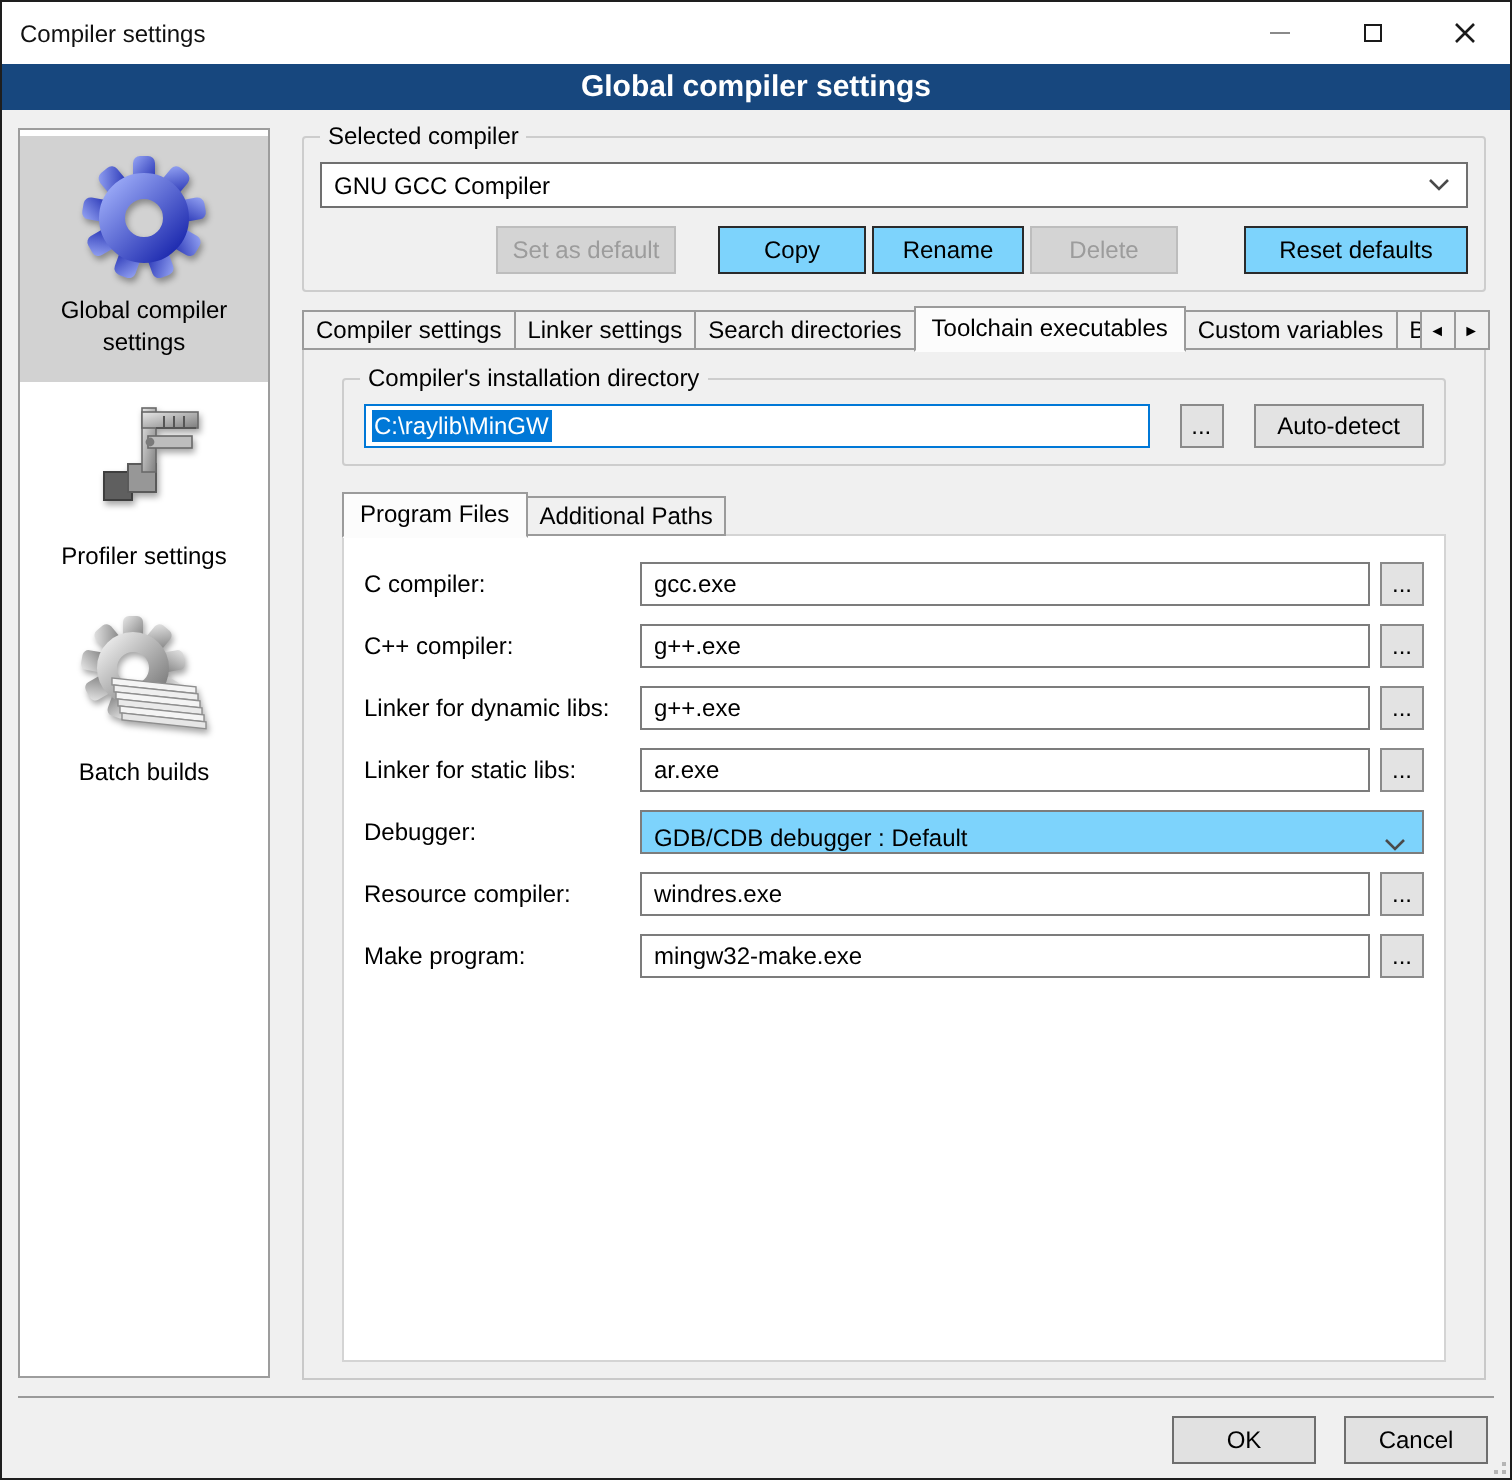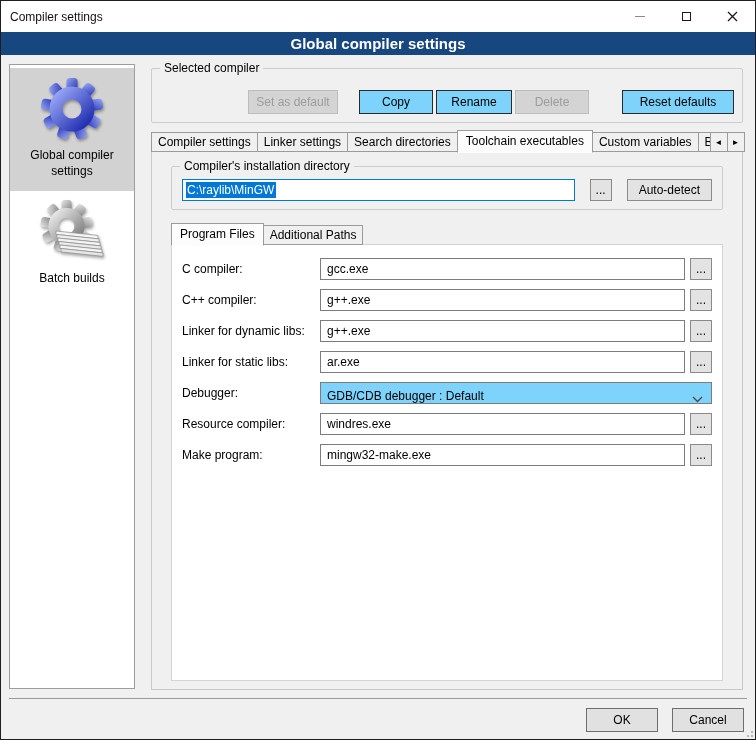--- a/index.html
+++ b/index.html
@@ -130,20 +130,32 @@
           <rect x="26.5" y="1" width="11" height="14" rx="3.5" transform="rotate(120 32 32)"></rect>
           <rect x="26.5" y="1" width="11" height="14" rx="3.5" transform="rotate(160 32 32)"></rect>
           <rect x="26.5" y="1" width="11" height="14" rx="3.5" transform="rotate(200 32 32)"></rect>
           <rect x="26.5" y="1" width="11" height="14" rx="3.5" transform="rotate(240 32 32)"></rect>
           <rect x="26.5" y="1" width="11" height="14" rx="3.5" transform="rotate(280 32 32)"></rect>
           <rect x="26.5" y="1" width="11" height="14" rx="3.5" transform="rotate(320 32 32)"></rect>
         </g>
         <circle cx="32" cy="32" r="16" fill="none" stroke="url(#gradBlue)" stroke-width="13"></circle>
       </svg>
       <div class="sb-label">Global compiler settings</div>
+    </div>
+    <div class="sb-item">
+      <svg class="sb-icon" width="64" height="64" viewBox="0 0 64 64">
+        <rect x="12" y="36" width="14" height="14" fill="#5f5f5f" stroke="#3e3e3e" stroke-width="1"></rect>
+        <rect x="24" y="32" width="14" height="14" fill="#979797" stroke="#5a5a5a" stroke-width="1"></rect>
+        <rect x="31" y="4" width="7" height="32" fill="url(#gradGray)" stroke="#6a6a6a" stroke-width="0.8"></rect>
+        <rect x="31" y="6" width="28" height="8" fill="url(#gradGray)" stroke="#6a6a6a" stroke-width="0.8"></rect>
+        <path d="M38 14 L58 14 M42 8 v6 M47 8 v6 M52 8 v6" stroke="#555" stroke-width="1" fill="none"></path>
+        <rect x="34" y="18" width="22" height="6" fill="#bdbdbd" stroke="#6a6a6a" stroke-width="0.8"></rect>
+        <circle cx="35" cy="21" r="2.2" fill="#7a7a7a"></circle>
+      </svg>
+      <div class="sb-label">Profiler settings</div>
     </div>
     <div class="sb-item">
       <svg class="sb-icon" width="64" height="64" viewBox="0 0 64 64">
         <g fill="url(#gradGray)">
           <rect x="21.5" y="0" width="10" height="12" rx="3" transform="rotate(0 26.5 26)"></rect>
           <rect x="21.5" y="0" width="10" height="12" rx="3" transform="rotate(40 26.5 26)"></rect>
           <rect x="21.5" y="0" width="10" height="12" rx="3" transform="rotate(80 26.5 26)"></rect>
           <rect x="21.5" y="0" width="10" height="12" rx="3" transform="rotate(120 26.5 26)"></rect>
           <rect x="21.5" y="0" width="10" height="12" rx="3" transform="rotate(160 26.5 26)"></rect>
           <rect x="21.5" y="0" width="10" height="12" rx="3" transform="rotate(200 26.5 26)"></rect>
@@ -162,20 +174,26 @@
         </g>
       </svg>
       <div class="sb-label">Batch builds</div>
     </div>
   </div>
 
   <div class="main">
 
     <div class="group group-sc">
       <span class="group-label">Selected compiler</span>
+      <div class="combo">
+        <span>GNU GCC Compiler</span>
+        <svg class="chev" width="11" height="7" viewBox="0 0 11 7">
+            <path d="M1 1 L5.5 5.5 L10 1" stroke="#4a4a4a" stroke-width="1.3" fill="none"></path>
+          </svg>
+      </div>
       <div class="btnrow">
         <div class="wbtn disabled w-setdef">
             <span>Set as default</span>
           </div>
         <div class="wbtn w-copy">
             <span>Copy</span>
           </div>
         <div class="wbtn w-rename">
             <span>Rename</span>
           </div>

